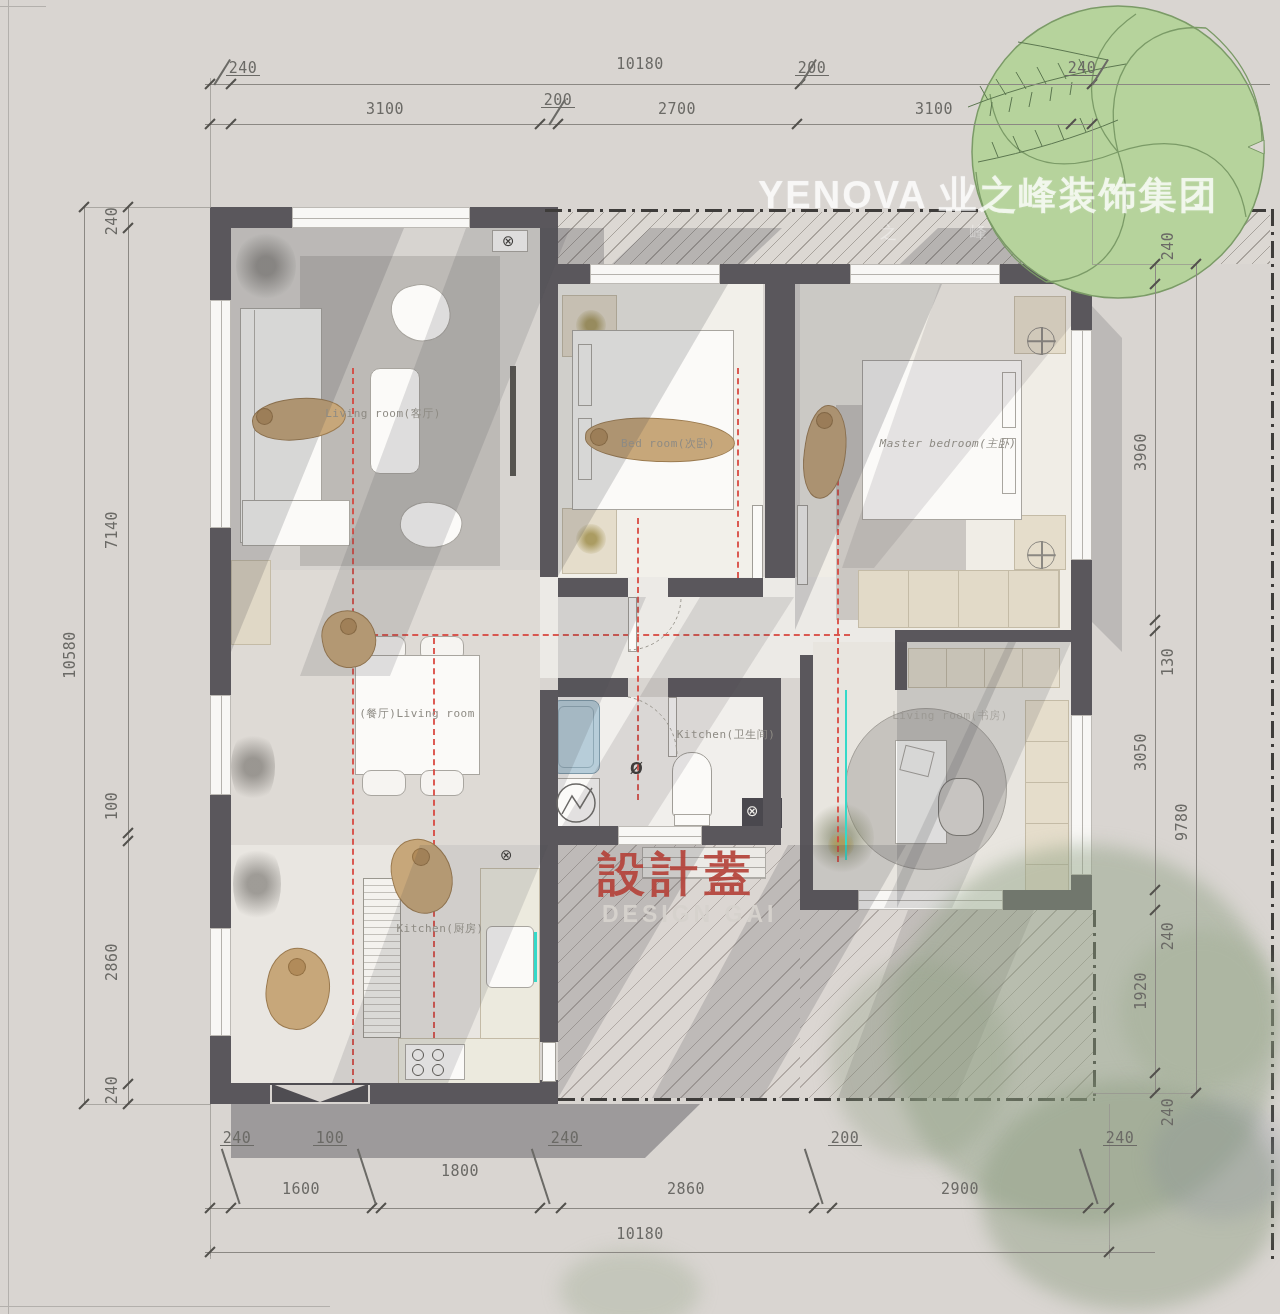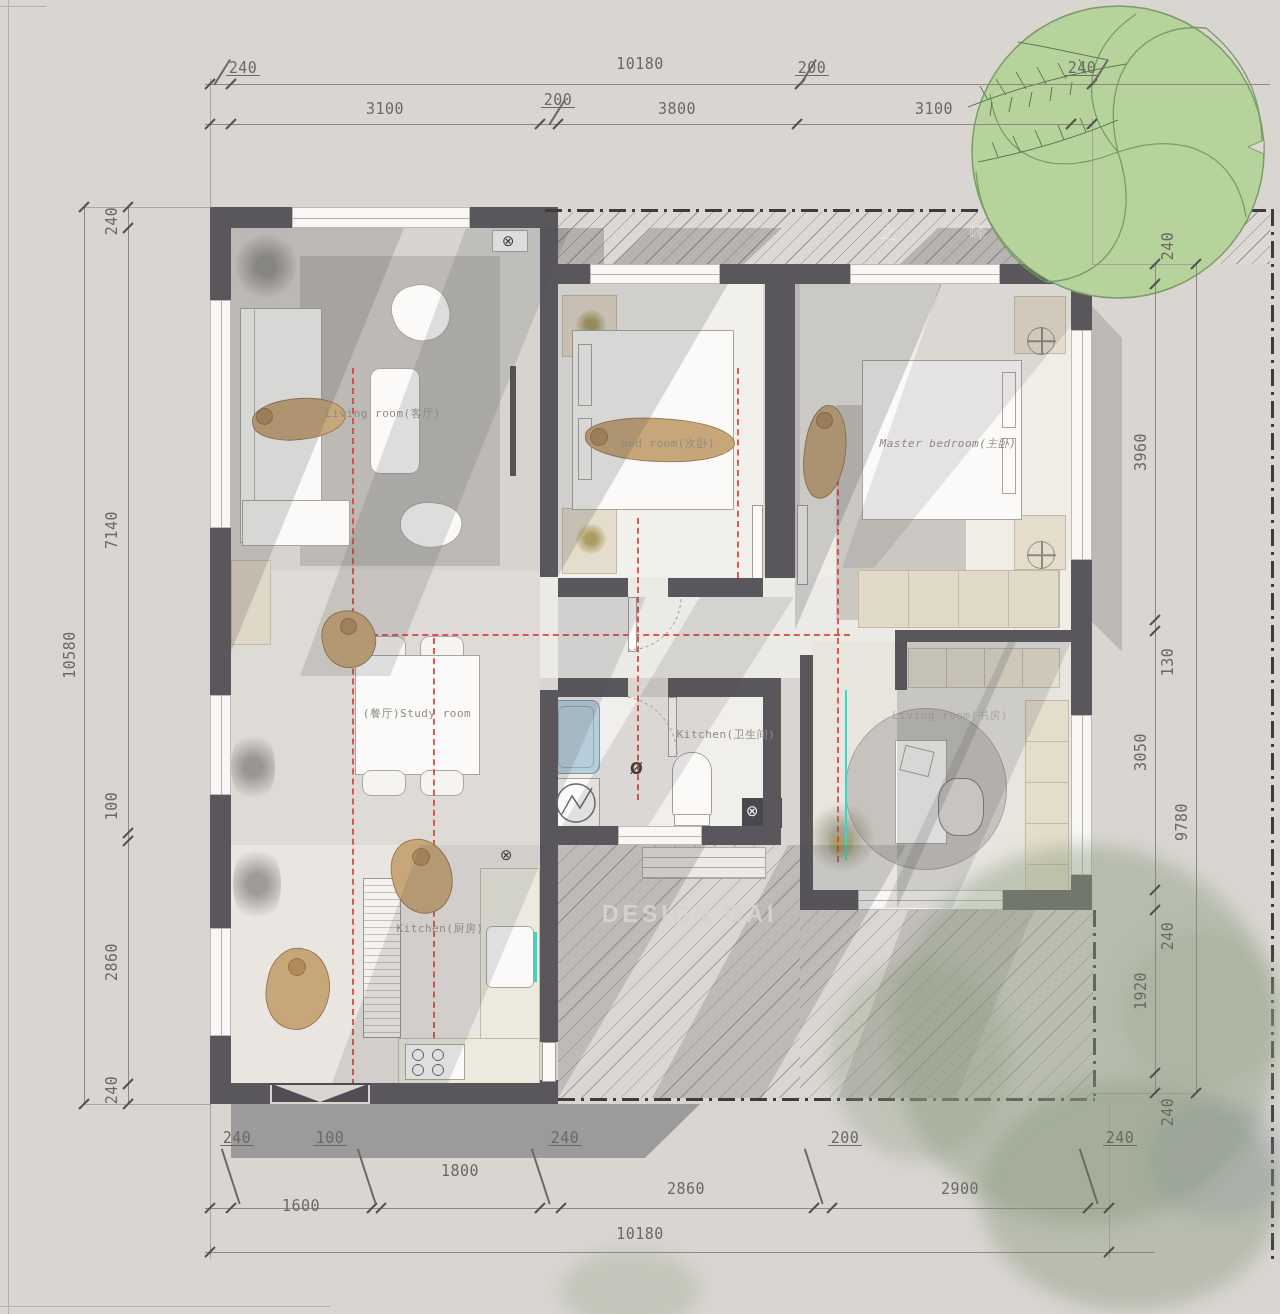--- a/index.html
+++ b/index.html
@@ -283,21 +283,21 @@
   <div class="blob" style="left:890px;top:845px;width:390px;height:380px;background:rgba(142,160,130,.45);"></div>
   <div class="blob" style="left:980px;top:1080px;width:300px;height:230px;background:rgba(135,152,122,.40);"></div>
   <div class="blob" style="left:830px;top:960px;width:180px;height:200px;background:rgba(142,158,132,.32);"></div>
   <div class="blob" style="left:1120px;top:930px;width:160px;height:160px;background:rgba(154,170,140,.35);"></div>
   <div class="blob" style="left:1150px;top:1100px;width:140px;height:120px;background:rgba(130,140,150,.25);"></div>
   <div class="blob" style="left:560px;top:1250px;width:140px;height:80px;background:rgba(150,165,135,.30);"></div>
 
   <span class="rlabel" style="left:383px;top:408px;">Living room(客厅)</span>
   <span class="rlabel" style="left:668px;top:438px;">Bed room(次卧)</span>
   <span class="rlabel" style="left:948px;top:438px;font-style:italic;">Master bedroom(主卧)</span>
-  <span class="rlabel" style="left:417px;top:708px;">(餐厅)Study room</span>
+  <span class="rlabel" style="left:417px;top:708px;">(餐厅)Living room</span>
   <span class="rlabel" style="left:726px;top:729px;">Kitchen(卫生间)</span>
   <span class="rlabel" style="left:440px;top:923px;">Kitchen(厨房)</span>
   <span class="rlabel" style="left:950px;top:710px;opacity:.55;">Living room(书房)</span>
 
   <div>
 
     <div class="ext" style="left:84px;top:207px;width:127px;height:1px;"></div>
     <div class="ext" style="left:84px;top:1104px;width:127px;height:1px;"></div>
     <div class="ext" style="left:1092px;top:264px;width:104px;height:1px;"></div>
     <div class="ext" style="left:1093px;top:1093px;width:103px;height:1px;"></div>
@@ -325,21 +325,21 @@
     <div class="dline" style="left:205px;top:124px;width:887px;height:1px;"></div>
     <div class="tk" style="left:210px;top:124px;"></div>
       <div class="tk" style="left:231px;top:124px;"></div>
     <div class="tk" style="left:540px;top:124px;"></div>
       <div class="tk" style="left:558px;top:124px;"></div>
     <div class="tk" style="left:797px;top:124px;"></div>
       <div class="tk" style="left:1071px;top:124px;"></div>
     <div class="tk" style="left:1092px;top:124px;"></div>
     <span class="dlab" style="left:385px;top:102px;">3100</span>
     <span class="dlab" style="left:558px;top:93px;">200</span>
-    <span class="dlab" style="left:677px;top:102px;">3800</span>
+    <span class="dlab" style="left:677px;top:102px;">2700</span>
     <span class="dlab" style="left:934px;top:102px;">3100</span>
     <div class="ul" style="left:541px;top:107px;"></div>
       <div class="ldrt" style="left:549px;top:124px;"></div>
 
     <div class="dline" style="left:84px;top:207px;width:1px;height:897px;"></div>
     <div class="tk" style="left:84px;top:207px;"></div>
       <div class="tk" style="left:84px;top:1104px;"></div>
     <span class="dlabv" style="left:70px;top:655px;">10580</span>
     <div class="dline" style="left:128px;top:207px;width:1px;height:897px;"></div>
     <div class="tk" style="left:128px;top:207px;"></div>
@@ -394,29 +394,31 @@
     <div class="ul" style="left:220px;top:1145px;"></div>
       <div class="ldrb" style="left:222px;top:1148px;"></div>
     <div class="ul" style="left:313px;top:1145px;"></div>
       <div class="ldrb" style="left:358px;top:1148px;"></div>
     <div class="ul" style="left:548px;top:1145px;"></div>
       <div class="ldrb" style="left:532px;top:1148px;"></div>
     <div class="ul" style="left:828px;top:1145px;"></div>
       <div class="ldrb" style="left:805px;top:1148px;"></div>
     <div class="ul" style="left:1103px;top:1145px;"></div>
       <div class="ldrb" style="left:1080px;top:1148px;"></div>
-    <span class="dlab" style="left:301px;top:1182px;margin-top:17px;">1600</span>
+    <span class="dlab" style="left:301px;top:1182px;">1600</span>
     <span class="dlab" style="left:460px;top:1164px;">1800</span>
     <span class="dlab" style="left:686px;top:1182px;">2860</span>
     <span class="dlab" style="left:960px;top:1182px;">2900</span>
 
     <div class="dline" style="left:205px;top:1252px;width:950px;height:1px;"></div>
     <div class="ext" style="left:210px;top:1245px;width:1px;height:14px;"></div>
     <div class="ext" style="left:1109px;top:1245px;width:1px;height:14px;"></div>
     <div class="tk" style="left:210px;top:1252px;"></div>
       <div class="tk" style="left:1109px;top:1252px;"></div>
     <span class="dlab" style="left:640px;top:1227px;">10180</span>
   </div>
 
+  <div id="wm">YENOVA 业之峰装饰集团</div>
   <div id="wm2">之 峰</div>
+  <div id="stampcn">設計蓋</div>
   <div id="stampen">DESIGN GAI</div>
 
 </div>
 
 </body></html>

